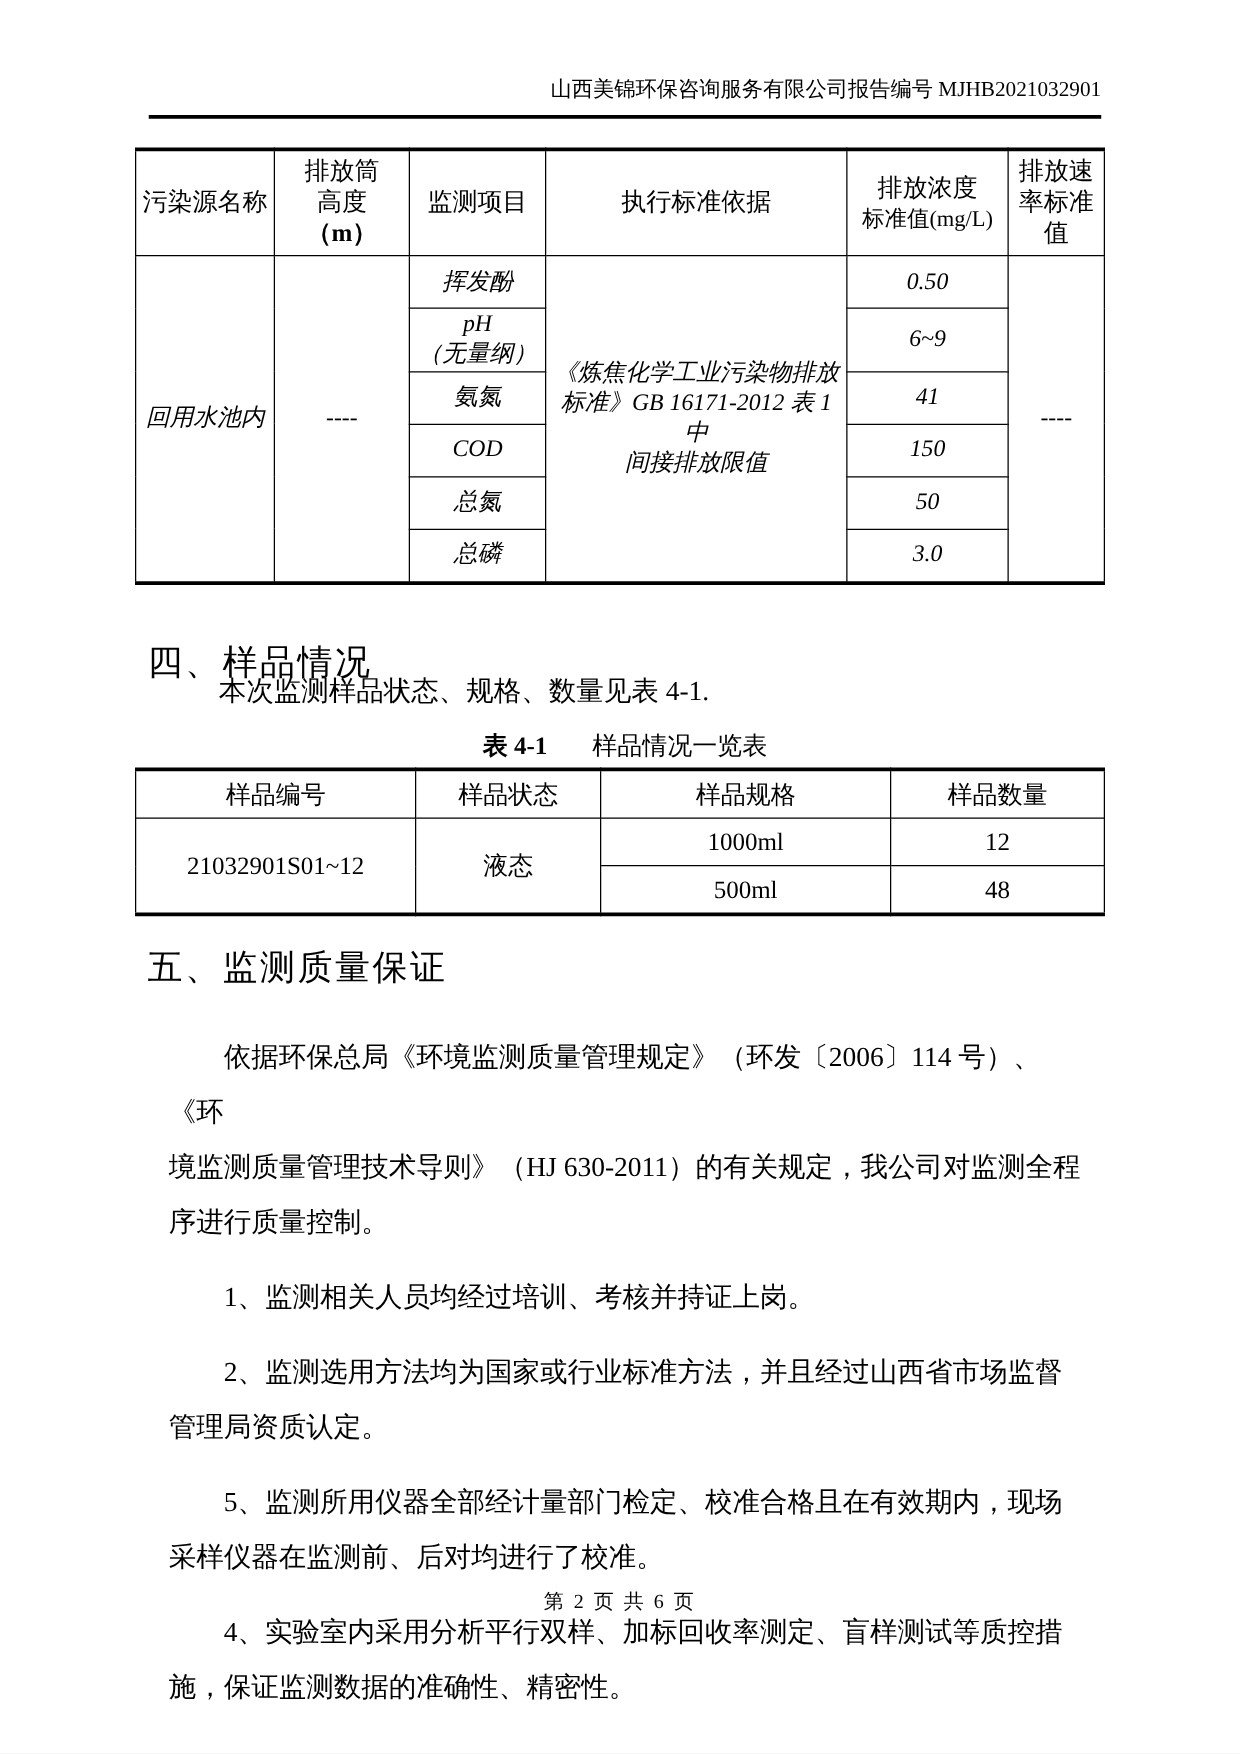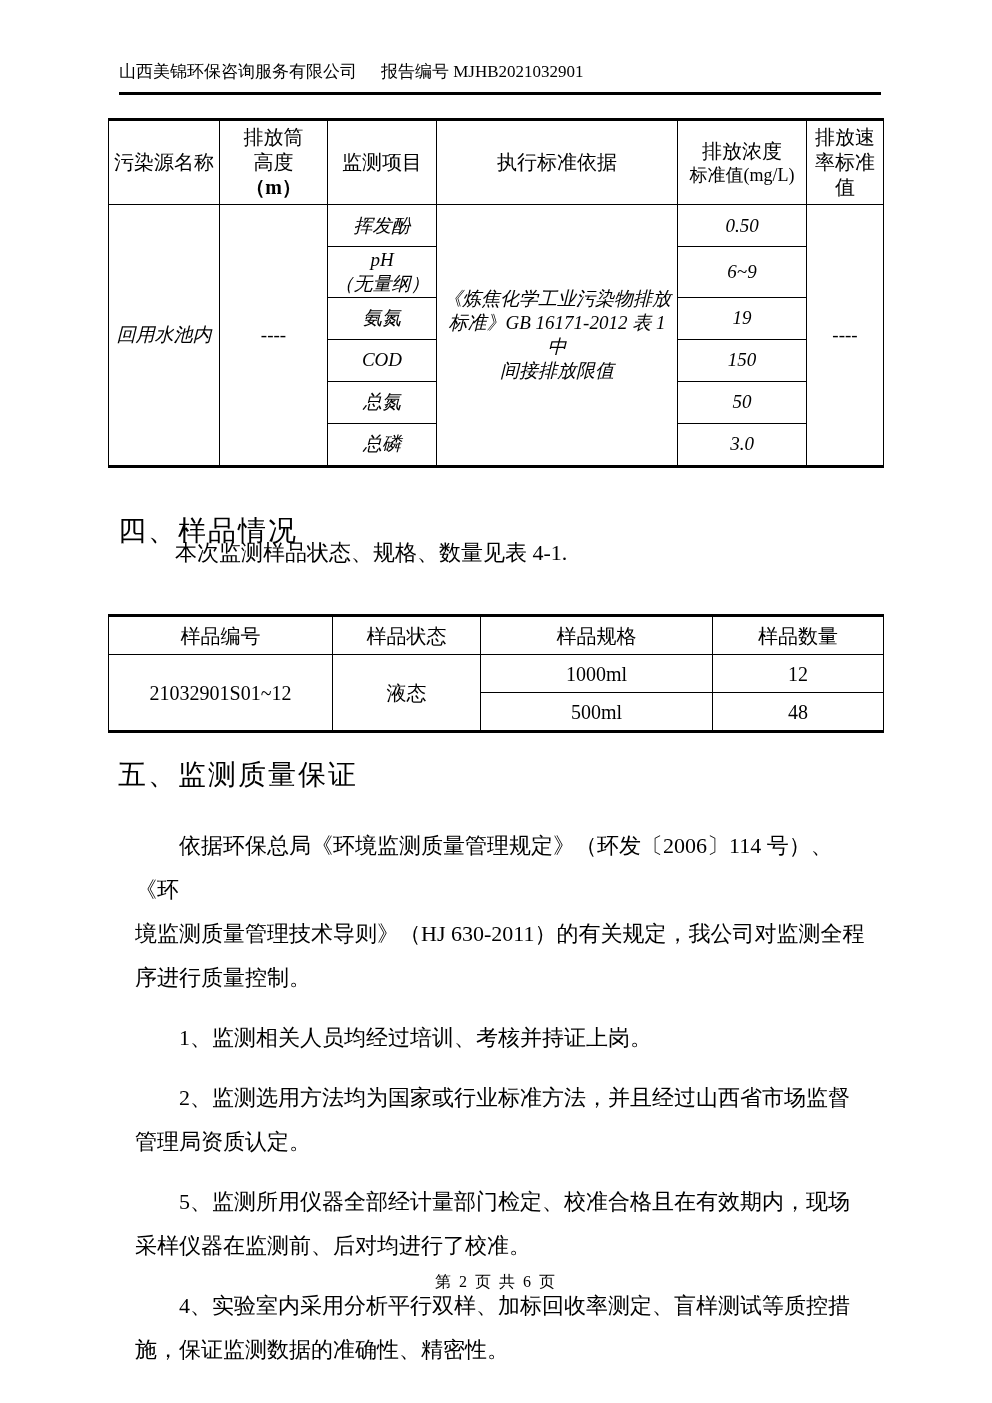--- a/index.html
+++ b/index.html
@@ -5,23 +5,22 @@
   html,body { margin:0; padding:0; background:#e8e8e8; }
   .page {
     position:relative; width:992px; height:1403px; margin:0 auto;
     background:#ffffff; color:#000;
     font-family:"Liberation Serif","DejaVu Serif",serif;
     overflow:hidden;
   }
   
   .hdr {
     position:absolute; left:119px; top:60px; width:762px;
-    display:flex; justify-content:flex-start; align-items:flex-end;
+    display:flex; justify-content:flex-end; align-items:flex-end;
     font-size:17px;
-    gap:24px;
   }
   .hdr-rule { position:absolute; left:119px; top:92px; width:762px; height:3px; background:#000; }
 
   
   .ml { white-space:pre-line; }
   .blk { display:block; }
   .b { font-weight:bold; }
 
   
   table.t1 {
@@ -123,41 +122,44 @@
       <td>0.50</td>
       <td rowspan="6">----</td>
     </tr>
     <tr>
       <td class="ml">pH
 （无量纲）</td>
       <td>6~9</td>
     </tr>
     <tr>
       <td>氨氮</td>
-      <td>19</td>
+      <td>41</td>
     </tr>
     <tr>
       <td>COD</td>
       <td>150</td>
     </tr>
     <tr>
       <td>总氮</td>
       <td>50</td>
     </tr>
     <tr>
       <td>总磷</td>
       <td>3.0</td>
     </tr>
   </tbody>
     </table>
 
   <div class="h-sec h4">四、样品情况</div>
 
   <div class="intro">本次监测样品状态、规格、数量见表 4-1.</div>
 
+  <div class="caption">
+    <span class="b">表 4-1</span><span class="cap-title">样品情况一览表</span>
+  </div>
 
   <table class="t2">
     <colgroup>
       <col style="width:224px">
         <col style="width:148px">
         <col style="width:232px">
         <col style="width:171px">
     </colgroup>
     <tbody>
         <tr>

